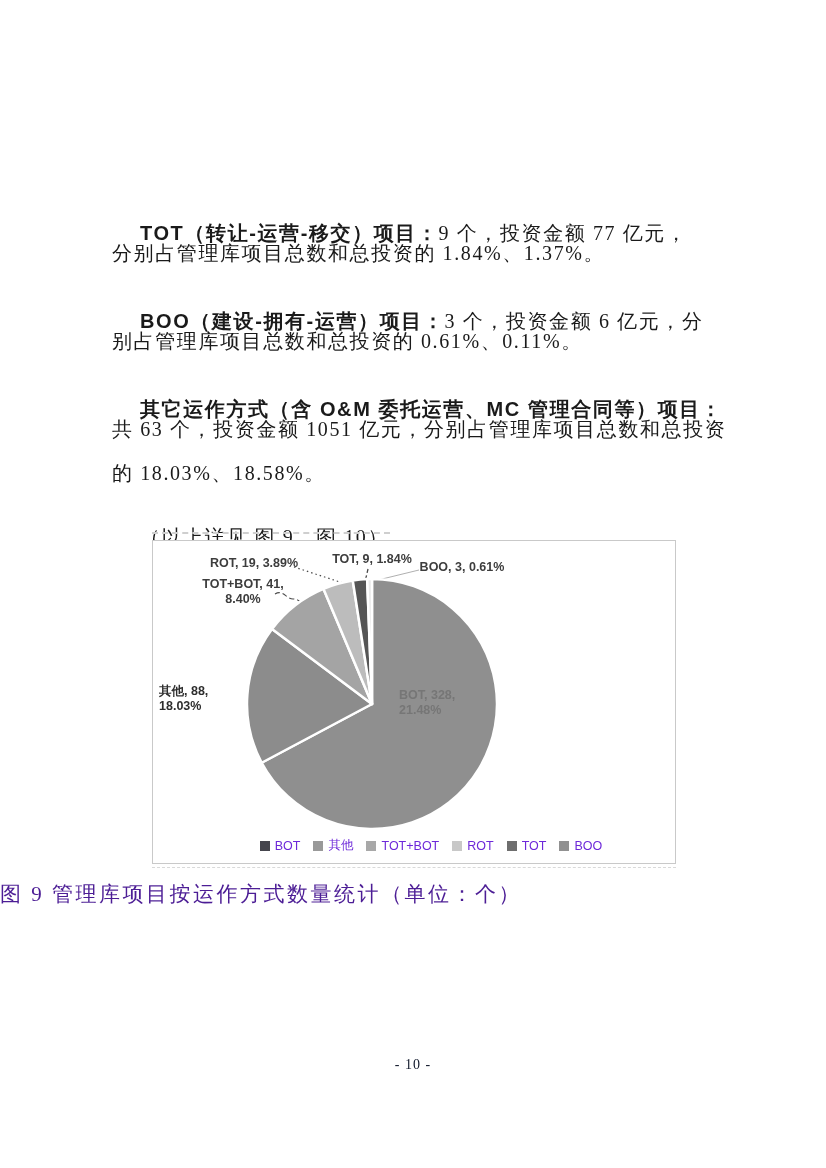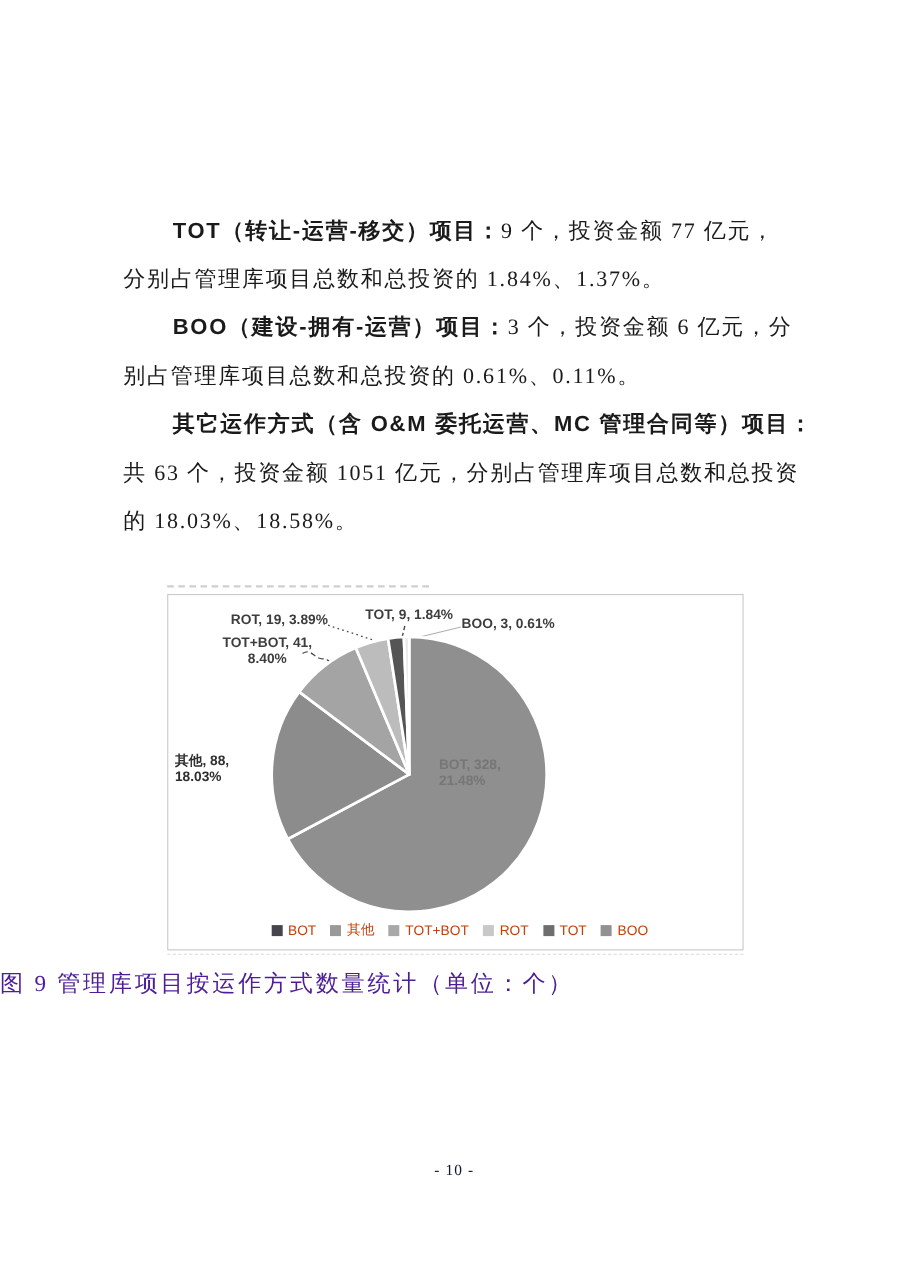--- a/index.html
+++ b/index.html
@@ -13,40 +13,40 @@
   
   .tline{
     position:absolute;left:112px;height:28px;
     font-size:20px;letter-spacing:1.6px;white-space:nowrap;
     color:#1a1a1a;
   }
   .tline .b{
     font-family:"Liberation Sans","Liberation Serif",sans-serif;
     font-weight:700;
   }
-  .indent{left:157px;}
+  .indent{left:140px;margin-top:24px;}
 
   
   .chartbox{
     position:absolute;left:152px;top:540px;width:524px;height:324px;
     background:#ffffff;border:1px solid #c9c9c9;box-sizing:border-box;
   }
   .chartbox svg{position:absolute;left:0;top:0;}
   .plabel{
     position:absolute;
     font-family:Liberation Sans, sans-serif;
     font-weight:700;font-size:12.5px;line-height:15px;color:#3d3d3d;
     text-align:center;
   }
   .plabel.inside{color:#767676;text-align:left;}
   .plabel.qita{text-align:left;color:#2e2e2e;}
   .legend{
-    position:absolute;left:4px;top:296px;width:100%;
+    position:absolute;left:17px;top:296px;width:100%;
     display:flex;justify-content:center;align-items:center;gap:13px;
-    font-family:"Liberation Sans",sans-serif;font-size:12.5px;color:#c2410c;
+    font-family:"Liberation Sans",sans-serif;font-size:12.5px;color:#6d28d9;
   }
   .legend-item{display:flex;align-items:center;gap:5px;}
   .legend-item .sw{width:10px;height:10px;display:inline-block;background:#999;}
 
   
   .caption{
     position:absolute;left:0;top:880px;width:100%;text-align:left;
     font-size:21px;letter-spacing:2.5px;color:#4c1d95;white-space:nowrap;
   }
   .pagenum{
@@ -73,20 +73,21 @@
 
 <div class="page">
 
   <div class="tline indent" style="top:196px"><span class="b">TOT（转让-运营-移交）项目：</span><span>9 个，投资金额 77 亿元，</span></div>
   <div class="tline" style="top:240px"><span>分别占管理库项目总数和总投资的 1.84%、1.37%。</span></div>
   <div class="tline indent" style="top:284px"><span class="b">BOO（建设-拥有-运营）项目：</span><span>3 个，投资金额 6 亿元，分</span></div>
   <div class="tline" style="top:328px"><span>别占管理库项目总数和总投资的 0.61%、0.11%。</span></div>
   <div class="tline indent" style="top:372px"><span class="b">其它运作方式（含 O&amp;M 委托运营、MC 管理合同等）项目：</span></div>
   <div class="tline" style="top:416px"><span>共 63 个，投资金额 1051 亿元，分别占管理库项目总数和总投资</span></div>
   <div class="tline" style="top:460px"><span>的 18.03%、18.58%。</span></div>
+  <div class="tline indent" style="top:500px"><span>（以上详见 图 9、图 10）</span></div>
 
   <div class="art-top"></div>
   <div class="art-bottom"></div>
   <div class="art-right"></div>
 
   <div class="chartbox">
     <svg id="pie" width="524" height="324" viewBox="0 0 524 324">
 
       <path d="M141,26 L193,43" stroke="#4a4a4a" stroke-width="1.2" stroke-dasharray="1.5,3" fill="none"></path>
       <path d="M215,28 L212,41" stroke="#4a4a4a" stroke-width="1.3" stroke-dasharray="4,2.5" fill="none"></path>

